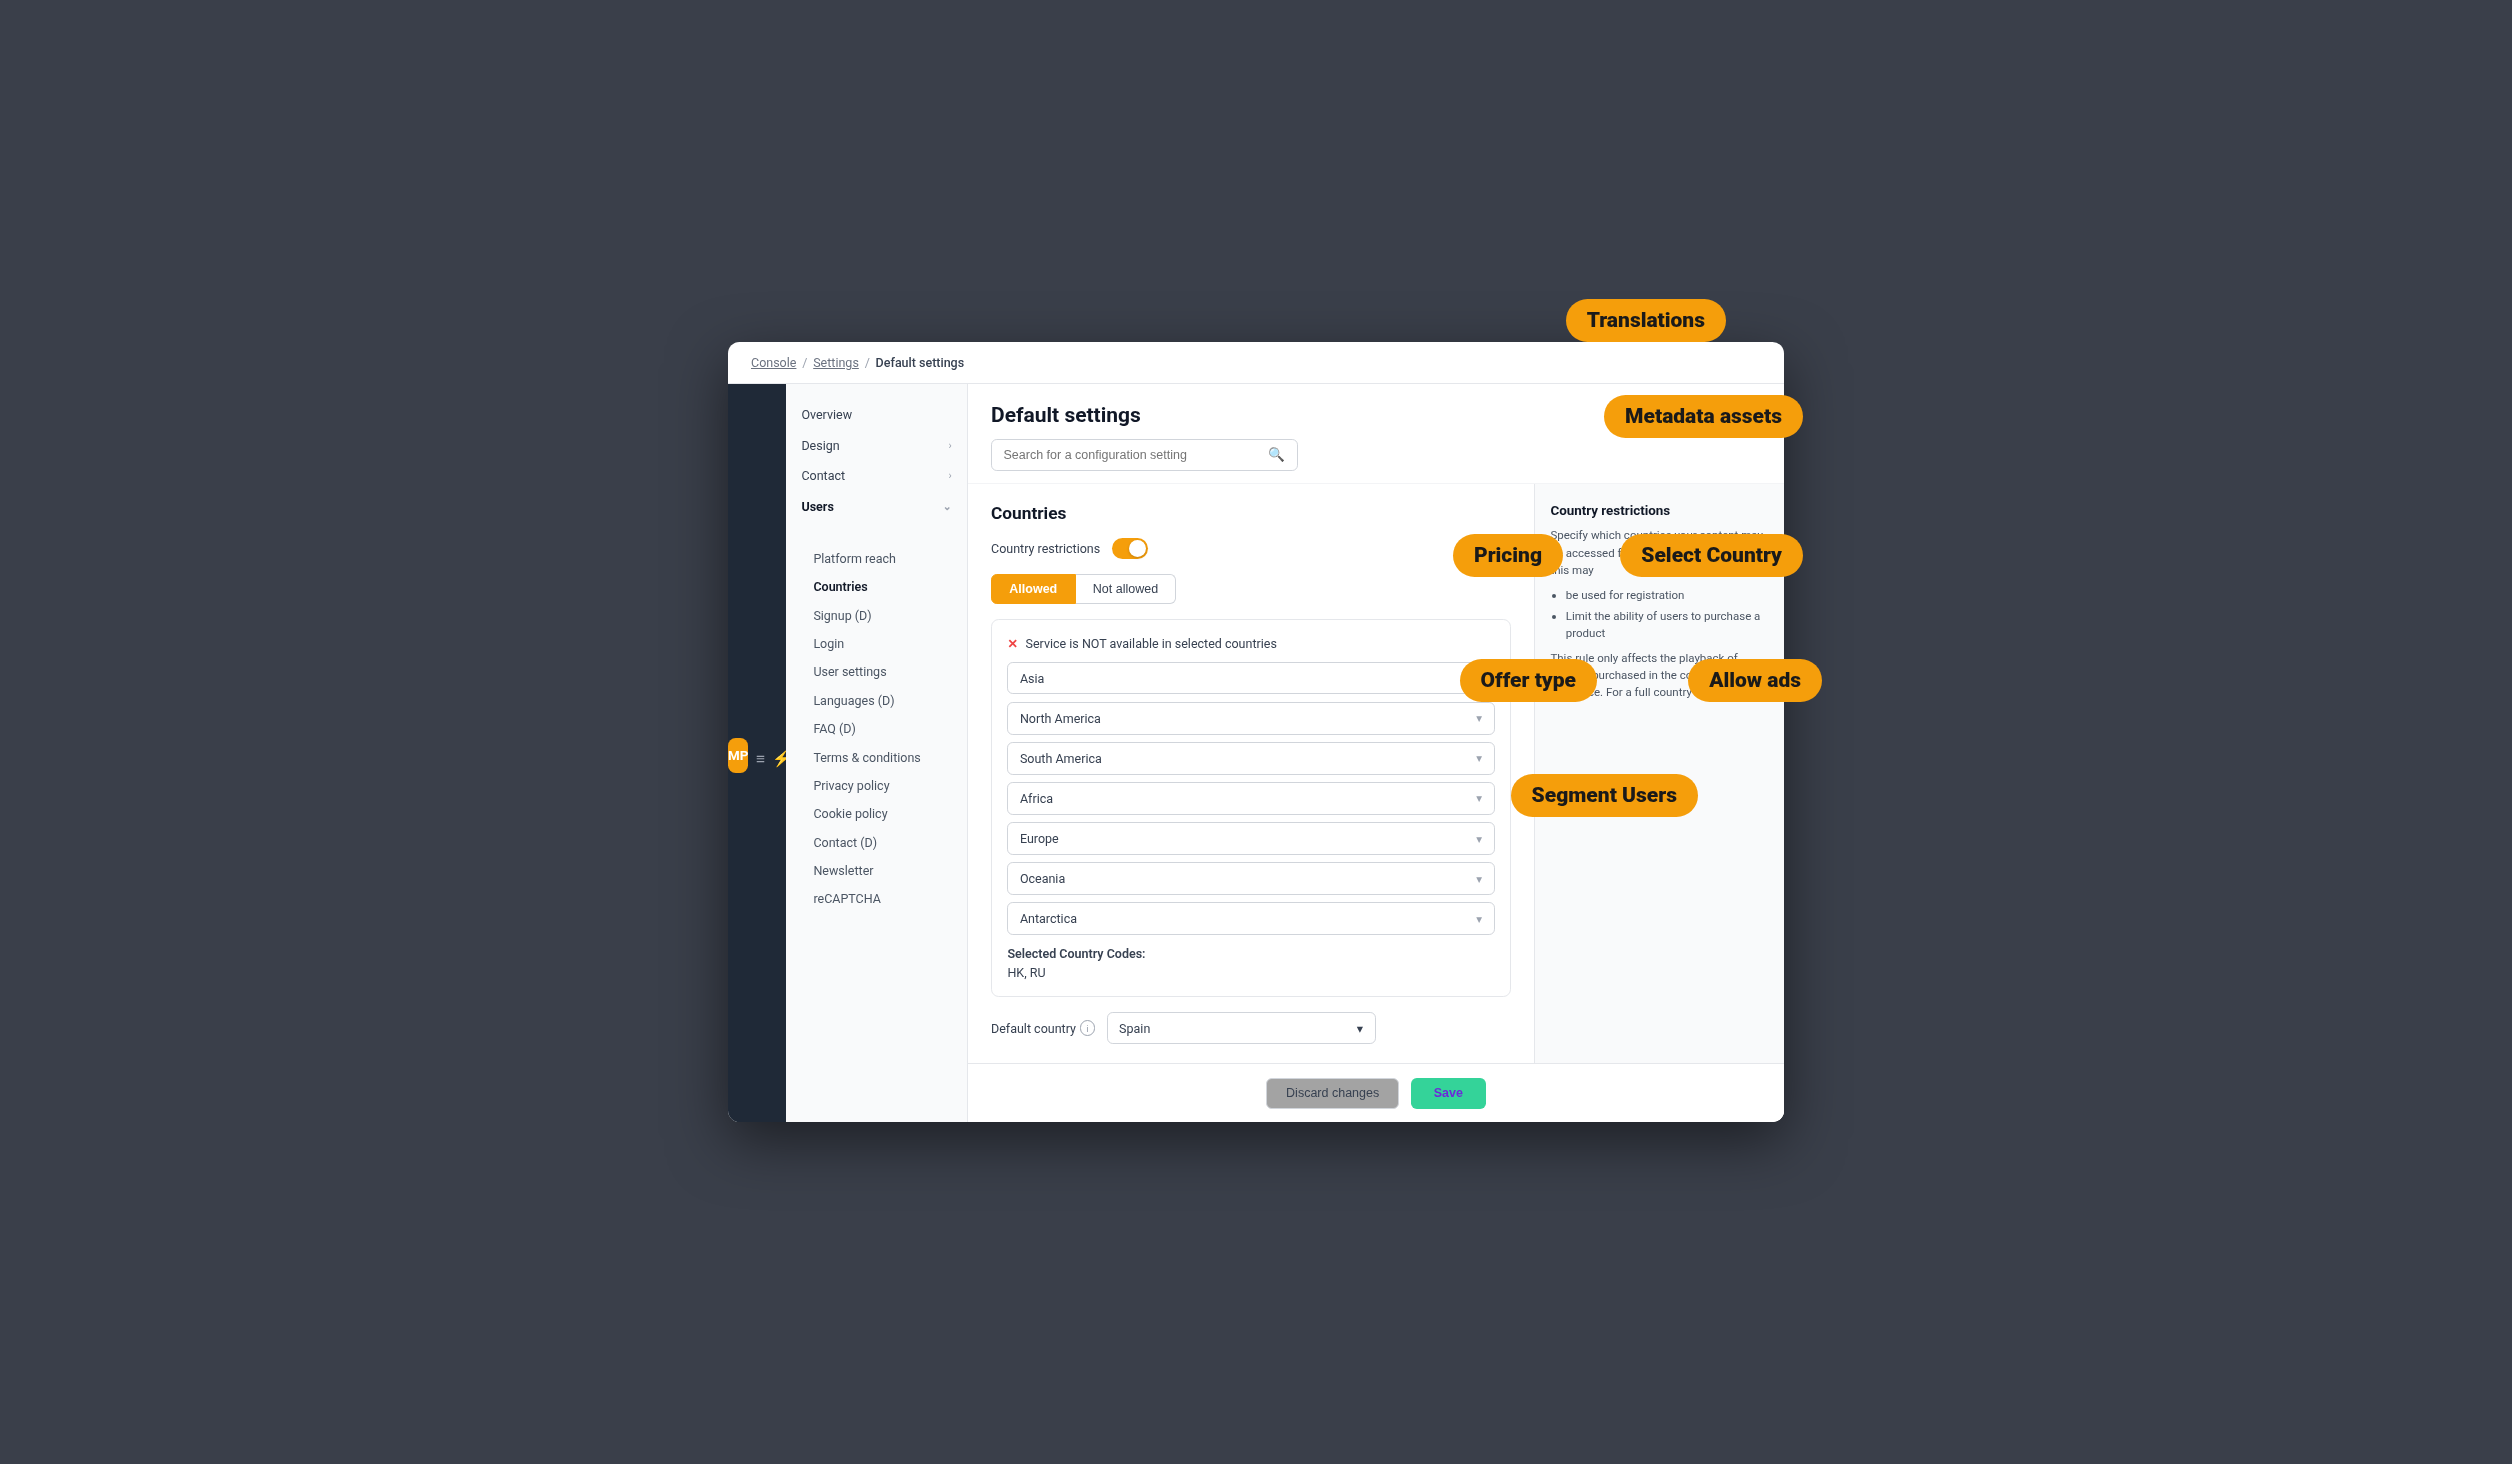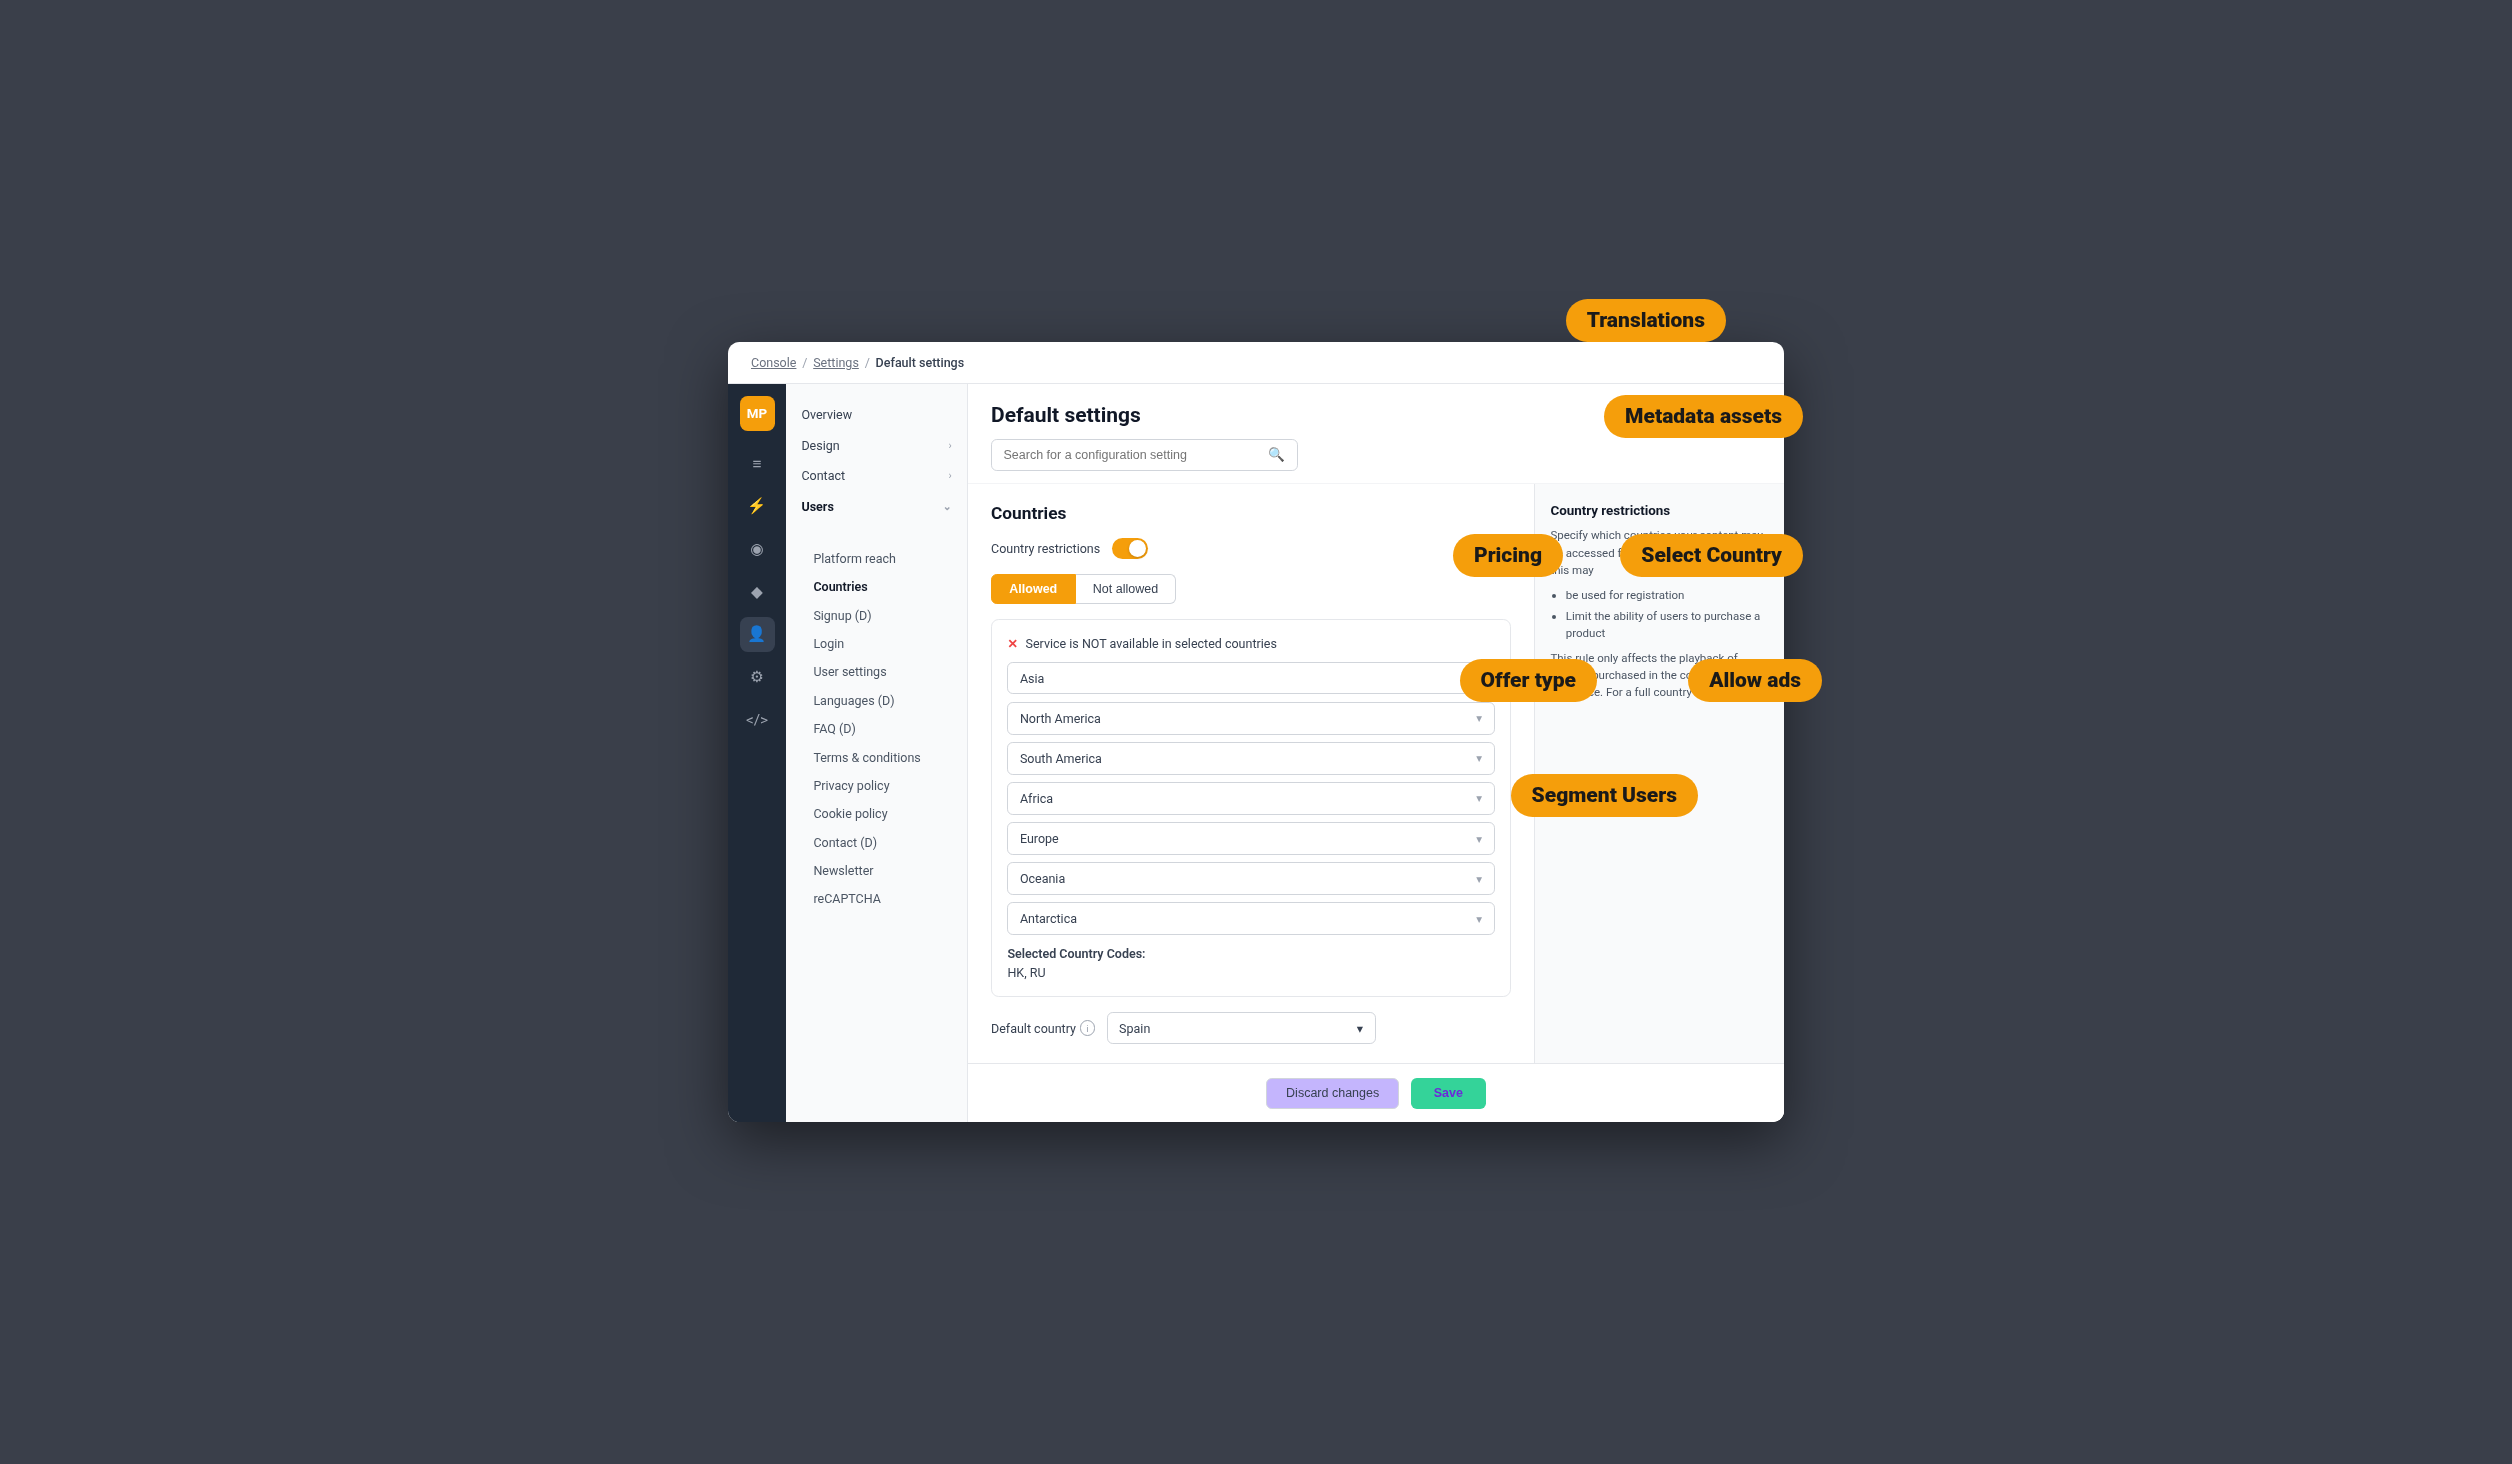--- a/index.html
+++ b/index.html
@@ -48,21 +48,21 @@
     .main-layout {
       display: flex;
       min-height: 672px;
     }
 
     
     .sidebar {
       width: 58px;
       background: #1f2937;
       display: flex;
-      flex-direction: column;
+      flex-direction: row;
       align-items: center;
       padding-top: 11.5px;
       gap: 7.7px;
     }
     .sidebar-logo {
       width: 35px;
       height: 35px;
       background: #f59e0b;
       border-radius: 7.7px;
       display: flex;
@@ -328,21 +328,21 @@
       border-top: 1px solid #e5e7eb;
       display: flex;
       justify-content: center;
       gap: 11.5px;
       background: #fff;
     }
     .btn-discard {
       padding: 7.7px 19px;
       border: 1px solid #d1d5db;
       border-radius: 5.8px;
-      background: #c4b5fd;
+      background: #a3a3a3;
       font-size: 12.5px;
       color: #374151;
       cursor: pointer;
     }
     .btn-save {
       padding: 7.7px 23px;
       border: none;
       border-radius: 5.8px;
       background: #34d399;
       font-size: 12.5px;

